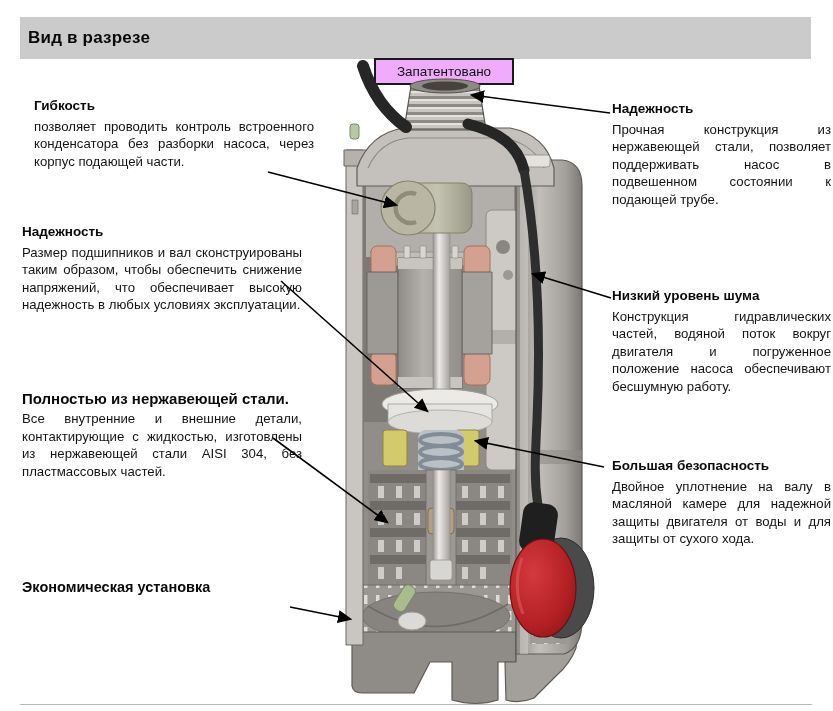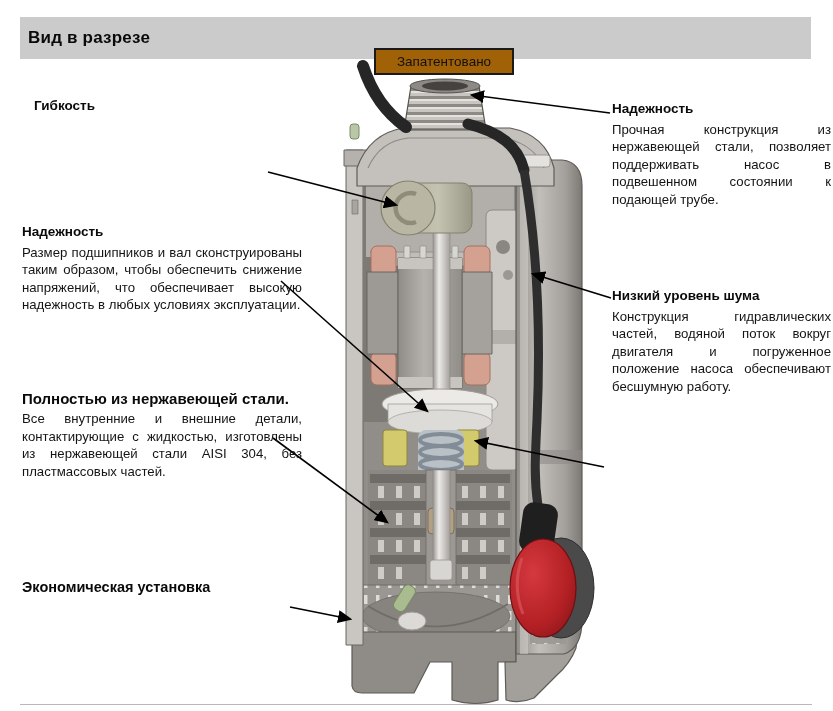--- a/index.html
+++ b/index.html
@@ -8,22 +8,22 @@
     font-family:"Liberation Sans","DejaVu Sans",sans-serif;color:#111;
   }
   .titlebar{
     position:absolute;left:20px;top:17px;width:791px;height:42px;
     background:#cbcbcb;display:flex;align-items:center;
   }
   .titlebar h1{
     margin:0 0 0 8px;font-size:17px;font-weight:bold;color:#0a0a0a;letter-spacing:.2px;
   }
   .patent-box{
-    position:absolute;left:374px;top:48px;width:136px;height:23px;
-    border:2px solid #1a1a1a;background:#a16207;display:flex;align-items:center;justify-content:center;
+    position:absolute;left:374px;top:58px;width:136px;height:23px;
+    border:2px solid #1a1a1a;background:#f0abfc;display:flex;align-items:center;justify-content:center;
   }
   .patent-box span{font-size:13.5px;color:#111;}
   .ann{position:absolute;}
   .ann h3{margin:0 0 3px 0;font-size:13.5px;font-weight:bold;line-height:1.25;color:#0a0a0a;}
   .ann p{margin:0;font-size:13.2px;line-height:1.32;text-align:justify;color:#141414;}
   .ann.big h3{font-size:15px;line-height:1.15;}
   .ann.med h3{font-size:14.5px;margin-top:37px;}
   .left-col{left:22px;width:280px;}
   .right-col{left:612px;width:219px;}
   .bottom-rule{
@@ -226,20 +226,21 @@
       <line x1="273" y1="438" x2="387" y2="522" marker-end="url(#arrowHead)"></line>
       <line x1="290" y1="607" x2="350" y2="619" marker-end="url(#arrowHead)"></line>
       <line x1="610" y1="113" x2="472" y2="95" marker-end="url(#arrowHead)"></line>
       <line x1="611" y1="298" x2="533" y2="274" marker-end="url(#arrowHead)"></line>
       <line x1="604" y1="467" x2="476" y2="441" marker-end="url(#arrowHead)"></line>
     </g>
   </svg>
 
   <div class="ann left-col" style="top:98px;margin-left:12px;">
     <h3>Гибкость</h3>
+    <p>позволяет проводить контроль встроенного конденсатора без разборки насоса, через корпус подающей части.</p>
   </div>
   <div class="ann left-col" style="top:224px;">
     <h3>Надежность</h3>
     <p>Размер подшипников и вал сконструированы таким образом, чтобы обеспечить снижение напряжений, что обеспечивает высокую надежность в любых условиях эксплуатации.</p>
   </div>
   <div class="ann left-col big" style="top:390px;">
     <h3>Полностью из нержавеющей стали.</h3>
     <p>Все внутренние и внешние детали, контактирующие с жидкостью, изготовлены из нержавеющей стали AISI 304, без пластмассовых частей.</p>
   </div>
   <div class="ann left-col med" style="top:541px;">
@@ -247,15 +248,19 @@
   </div>
 
   <div class="ann right-col" style="top:101px;">
     <h3>Надежность</h3>
     <p>Прочная конструкция из нержавеющей стали, позволяет поддерживать насос в подвешенном состоянии к подающей трубе.</p>
   </div>
   <div class="ann right-col" style="top:288px;">
     <h3>Низкий уровень шума</h3>
     <p>Конструкция гидравлических частей, водяной поток вокруг двигателя и погруженное положение насоса обеспечивают бесшумную работу.</p>
   </div>
+  <div class="ann right-col" style="top:458px;">
+    <h3>Большая безопасность</h3>
+    <p>Двойное уплотнение на валу в масляной камере для надежной защиты двигателя от воды и для защиты от сухого хода.</p>
+  </div>
 
   <div class="bottom-rule"></div>
 </div>
 
 </body></html>

